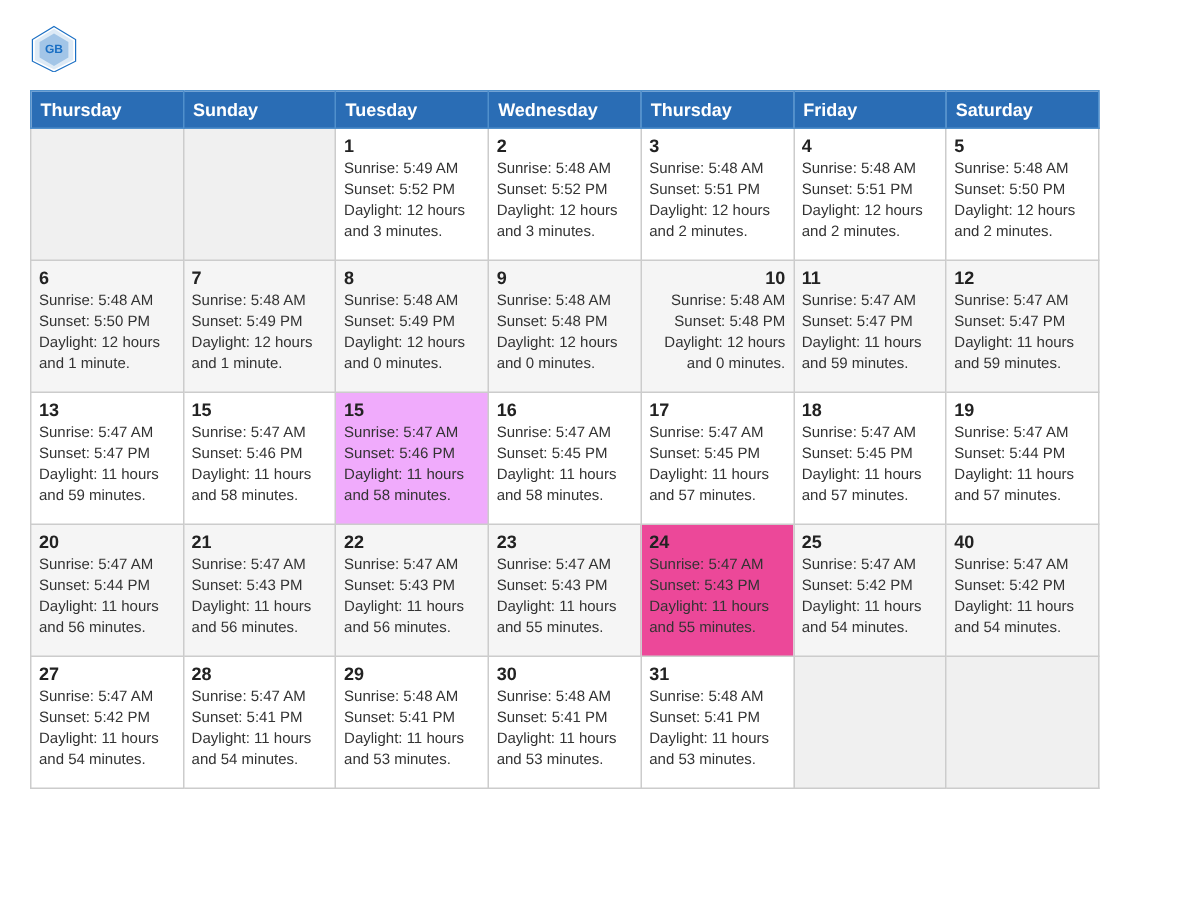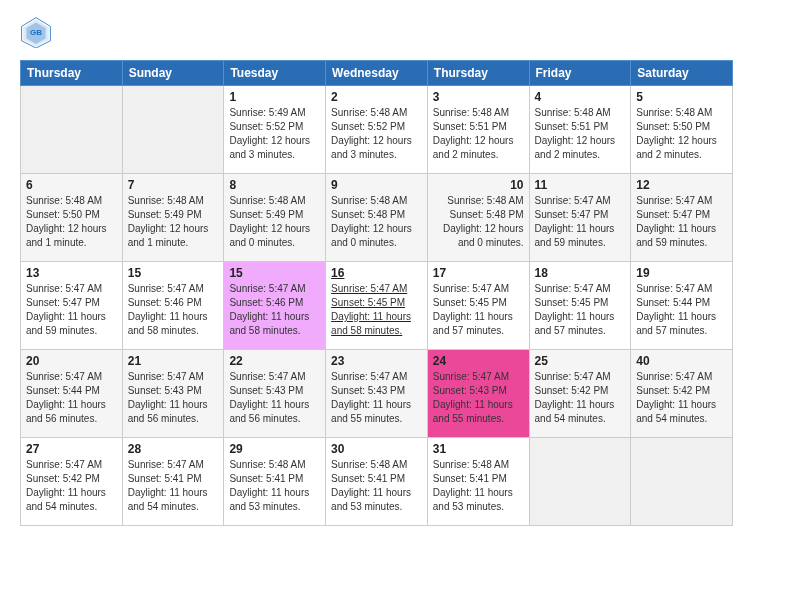--- a/index.html
+++ b/index.html
@@ -227,21 +227,21 @@
             <div class="day-info" style="white-space: pre-line;">Sunrise: 5:47 AM
 Sunset: 5:46 PM
 Daylight: 11 hours and 58 minutes.</div>
           </td>
           <td style="background: #f0abfc;">
             <span class="day-number">15</span>
             <div class="day-info" style="white-space: pre-line;">Sunrise: 5:47 AM
 Sunset: 5:46 PM
 Daylight: 11 hours and 58 minutes.</div>
           </td>
-          <td style="background: rgb(255, 255, 255); text-decoration: underline;">
+          <td style="background: rgb(255, 255, 255);">
             <span class="day-number">16</span>
             <div class="day-info" style="white-space: pre-line;">Sunrise: 5:47 AM
 Sunset: 5:45 PM
 Daylight: 11 hours and 58 minutes.</div>
           </td>
           <td style="background: rgb(255, 255, 255);">
             <span class="day-number">17</span>
             <div class="day-info" style="white-space: pre-line;">Sunrise: 5:47 AM
 Sunset: 5:45 PM
 Daylight: 11 hours and 57 minutes.</div>

